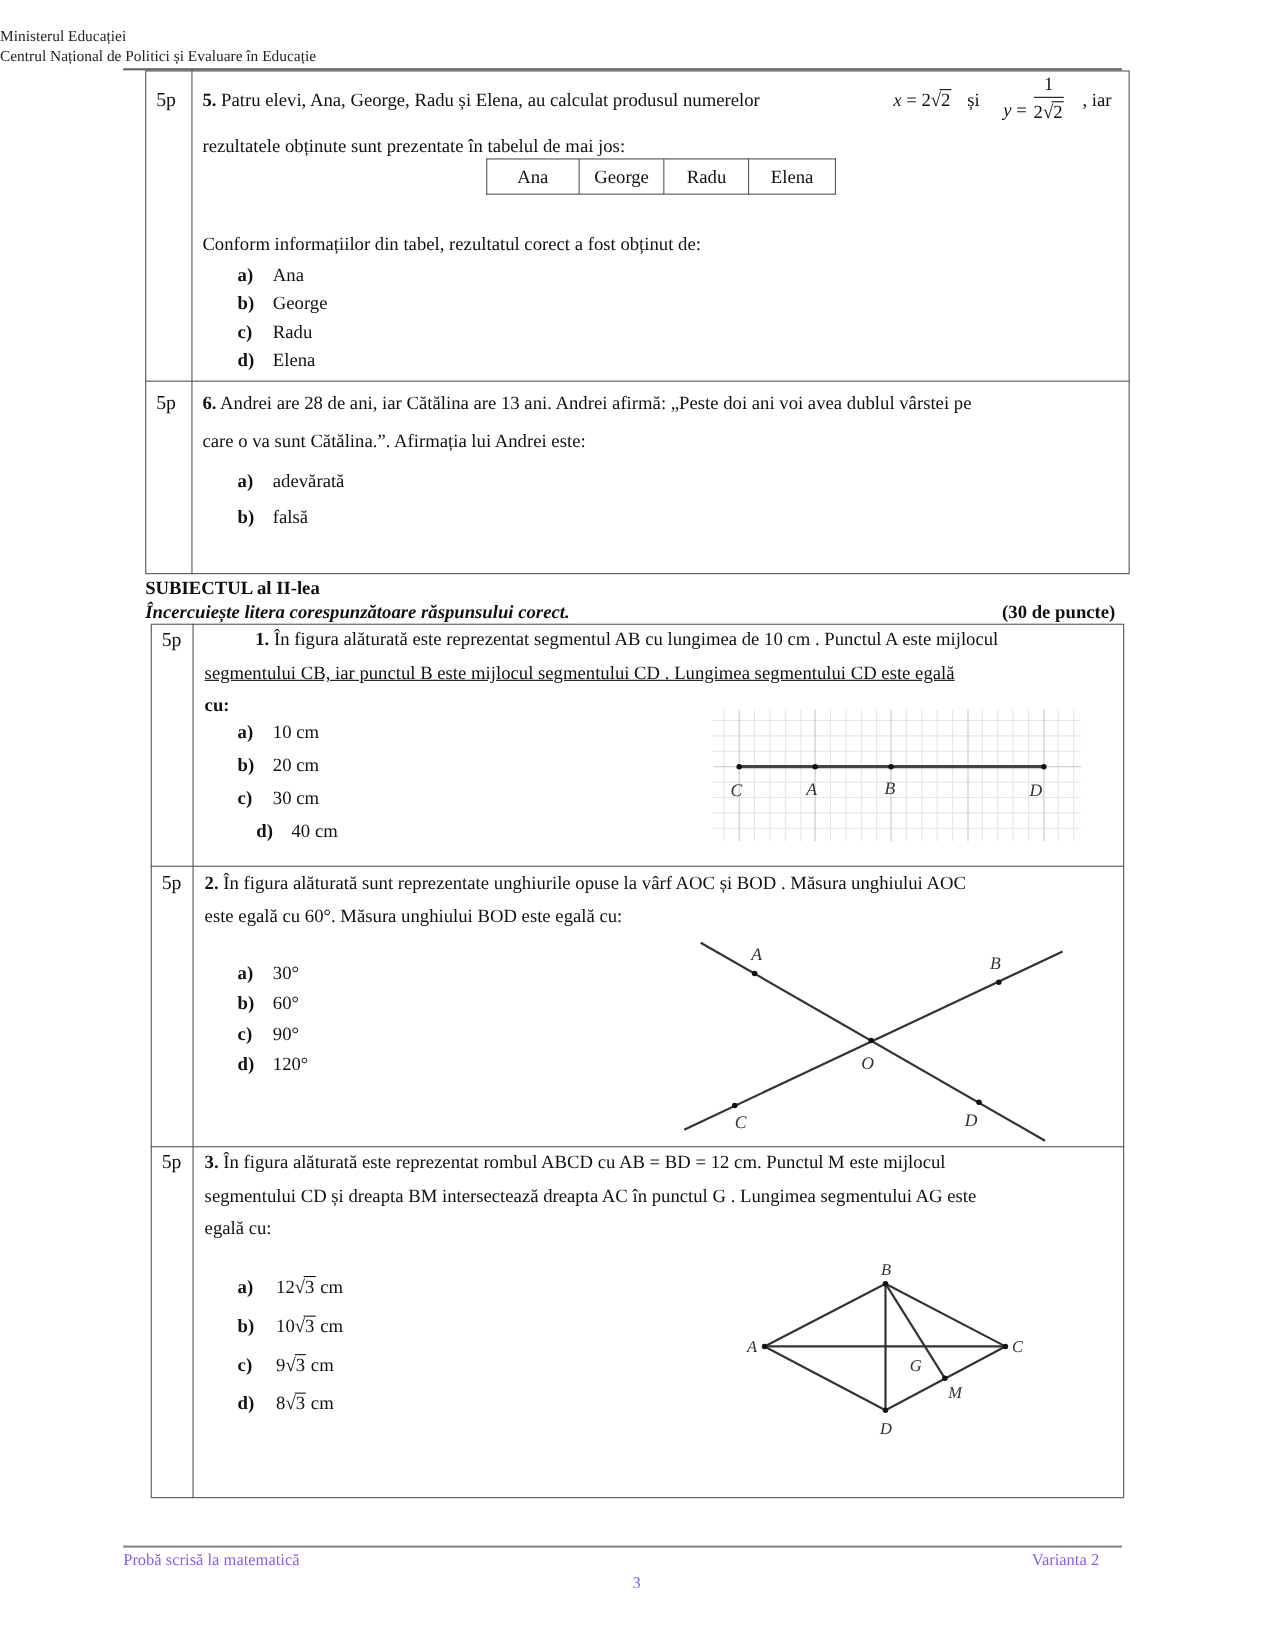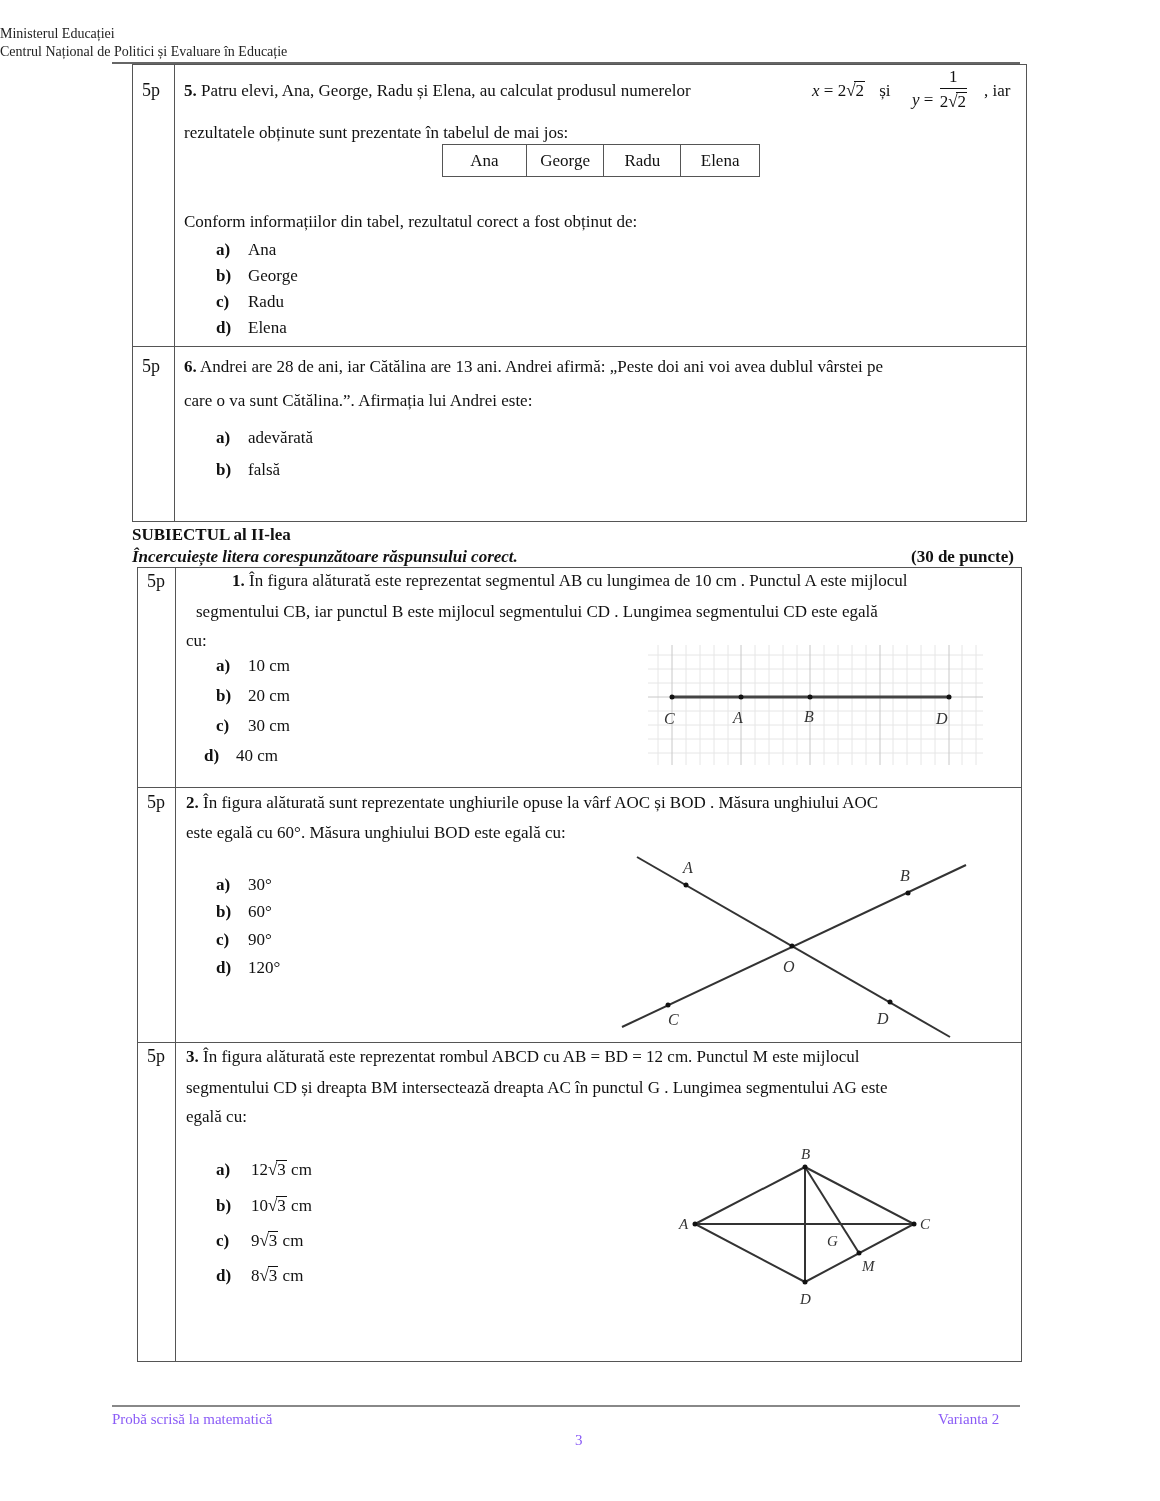--- a/index.html
+++ b/index.html
@@ -103,26 +103,26 @@
 <div class="sec-title" style="left:911px; top:547px;">(30 de puncte)</div>
 
 <div class="box" style="left:137px; top:567px; width:885px; height:795px;"></div>
 <div class="vline" style="left:175px; top:567px; height:795px;"></div>
 <div class="hline" style="left:137px; top:787px; width:885px;"></div>
 <div class="hline" style="left:137px; top:1042px; width:885px;"></div>
 
 <div>
   <div class="pts" style="left:147px; top:571px;">5p</div>
   <div class="txt" style="left:186px; top:570px; width:826px;margin-left:46px;"><span class="b">1.</span> <span>În figura alăturată este reprezentat segmentul  AB  cu lungimea de 10 cm . Punctul  A  este mijlocul</span></div>
-  <div class="txt" style="left:196px; top:601px; width:826px;">segmentului  CB,  iar punctul  B  este mijlocul segmentului  CD . Lungimea segmentului  CD  este egală</div>
-  <div class="txt" style="left:186px; top:630px;">cu:</div>
+  <div class="txt" style="left:186px; top:601px; width:826px;text-decoration:underline;">segmentului  CB,  iar punctul  B  este mijlocul segmentului  CD . Lungimea segmentului  CD  este egală</div>
+  <div class="txt" style="left:186px; top:630px;font-weight:bold;">cu:</div>
   <div class="opt" style="left:216px; top:656px;"><span class="lt">a)</span><span>10 cm</span></div>
   <div class="opt" style="left:216px; top:686px;"><span class="lt">b)</span><span>20 cm</span></div>
   <div class="opt" style="left:216px; top:716px;"><span class="lt">c)</span><span>30 cm</span></div>
-  <div class="opt" style="left:204px; top:746px;"><span class="lt">d)</span><span>40 cm</span></div>
+  <div class="opt" style="left:233px; top:746px;"><span class="lt">d)</span><span>40 cm</span></div>
 
   <svg class="abs" style="left:648px; top:645px;" width="335" height="120">
     <g stroke="#e6e6e6" stroke-width="1">
       <line x1="0" y1="10" x2="335" y2="10"></line>
         <line x1="0" y1="24" x2="335" y2="24"></line>
         <line x1="0" y1="38" x2="335" y2="38"></line>
       <line x1="0" y1="66" x2="335" y2="66"></line>
         <line x1="0" y1="80" x2="335" y2="80"></line>
         <line x1="0" y1="94" x2="335" y2="94"></line>
         <line x1="0" y1="108" x2="335" y2="108"></line>

